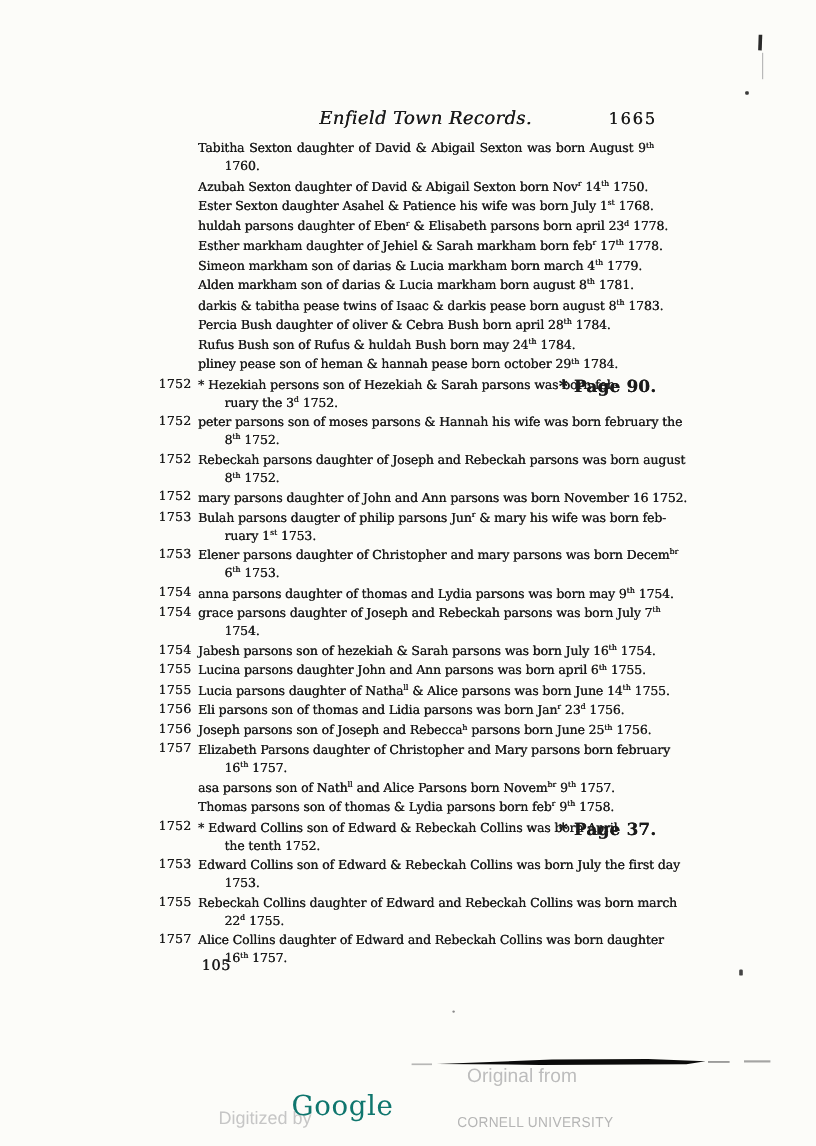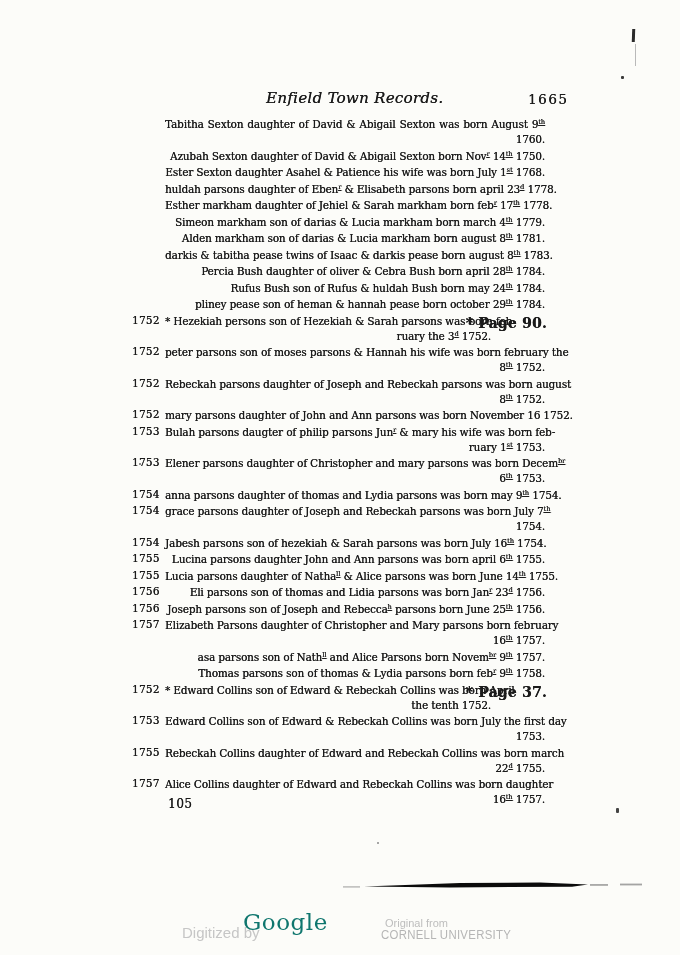--- a/index.html
+++ b/index.html
@@ -11,62 +11,60 @@
   
   .h-title{
     position:absolute;left:266px;top:89px;
     font-size:15px;font-style:italic;letter-spacing:.3px;white-space:nowrap;
     text-shadow:.25px 0 0 currentColor;
   }
   .h-folio{
     position:absolute;left:507px;top:91px;
     font-size:13.5px;letter-spacing:1.5px;
     text-shadow:.25px 0 0 currentColor;
-    margin-left:21px;
   }
   
   .text-block{position:absolute;left:165px;top:117px;width:380px;}
   .entry{position:relative;margin-bottom:1.5px;}
   .year{
     position:absolute;left:-33px;top:0;
     font-size:10.4px;letter-spacing:.3px;
     text-shadow:.25px 0 0 currentColor;
   }
   .line{
     font-size:10.4px;line-height:15px;white-space:nowrap;
     letter-spacing:-.1px;
     text-shadow:.25px 0 0 currentColor;
-    text-align:right;
   }
   .line.just{text-align:justify;text-align-last:justify;}
   .line.cont{padding-left:22px;}
   .has-note .lines{padding-right:54px;}
   .note{
     position:absolute;right:-2px;top:1px;
     font-size:14px;font-weight:bold;letter-spacing:.2px;white-space:nowrap;
     text-shadow:.2px 0 0 currentColor;
   }
-  sup{font-size:6.5px;vertical-align:4px;line-height:0;letter-spacing:0;text-decoration:underline;}
+  sup{font-size:6.5px;vertical-align:4px;line-height:0;letter-spacing:0;}
   .bottom-num{
     position:absolute;left:168px;top:797px;
     font-size:12px;letter-spacing:.5px;
     text-shadow:.25px 0 0 currentColor;
   }
   
   .digitized-by{
     position:absolute;left:182px;top:924px;
     font-family:"Liberation Sans",sans-serif;font-size:15px;color:#c6c6c6;
   }
   .google-logo{
     position:absolute;left:243px;top:909px;
     font-family:"DejaVu Serif",serif;font-size:23px;color:#0f766e;letter-spacing:.5px;
   }
   .original-from{
-    position:absolute;left:385px;top:917px;width:100px;text-align:left;
-    font-family:"Liberation Sans",sans-serif;font-size:11px;color:#bdbdbd;
+    position:absolute;left:385px;top:889px;width:100px;text-align:center;
+    font-family:"Liberation Sans",sans-serif;font-size:16px;color:#bdbdbd;
   }
   .institution{
     position:absolute;left:381px;top:928px;width:108px;text-align:center;
     font-family:"Liberation Sans",sans-serif;font-size:12px;color:#b5b5b5;
     letter-spacing:.3px;transform:scaleX(.95);transform-origin:left;white-space:nowrap;
   }
   
   .artifact{position:absolute;}
   .a-line-svg{position:absolute;left:340px;top:878px;}
   .a-tr-dash{left:632px;top:29px;width:3px;height:13px;background:#2a2a2a;transform:rotate(2deg);}

